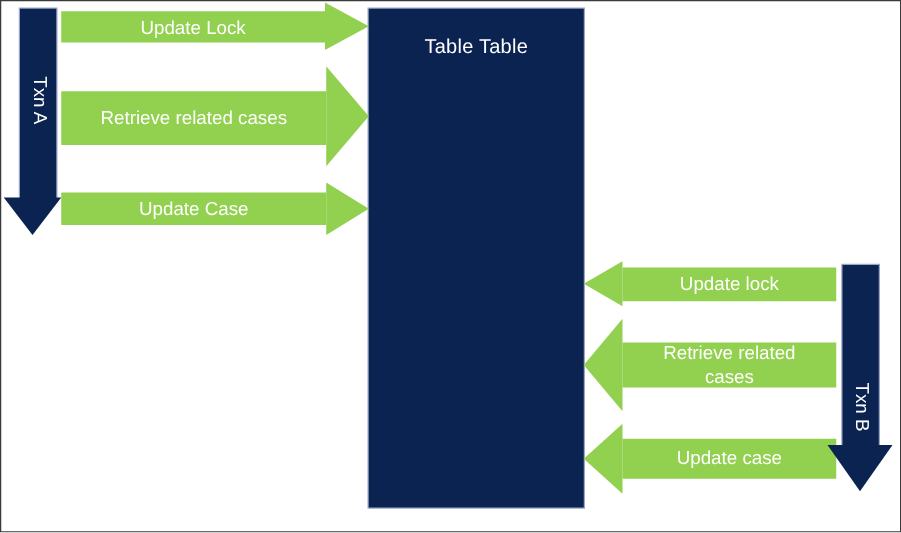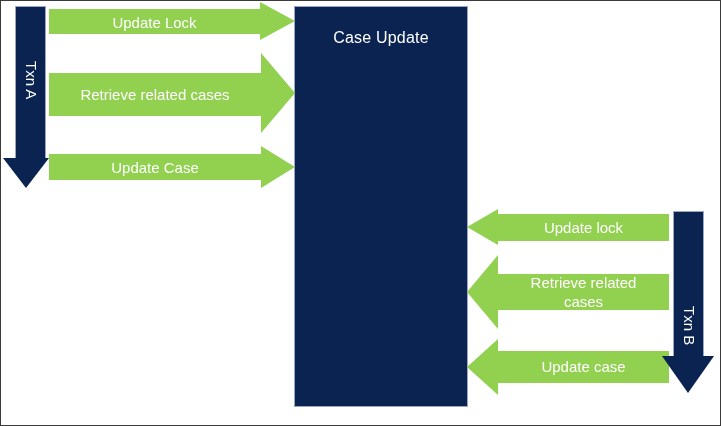--- a/index.html
+++ b/index.html
@@ -153,21 +153,21 @@
   #b3-shaft { left: 497px; top: 350px; width: 171px; height: 32px; }
   #b3-head  { left: 466px; top: 338px; border-top-width: 28px; border-bottom-width: 28px; border-right-width: 31px; }
   #b3-label { left: 497px; top: 356px; width: 171px; }
 </style>
 </head>
 <body>
 
 <div id="canvas">
 
   <div class="node" id="case-table-box">
-    <div id="case-table-label">Case Update</div>
+    <div id="case-table-label">Table Table</div>
   </div>
 
   <div class="varrow">
     <div class="vshaft" id="txn-a-shaft"></div>
     <div class="vhead" id="txn-a-head"></div>
     <div class="vlabel" id="txn-a-label">Txn A</div>
   </div>
 
   <div class="harrow arrow-right">
     <div class="hshaft" id="a1-shaft"></div>

